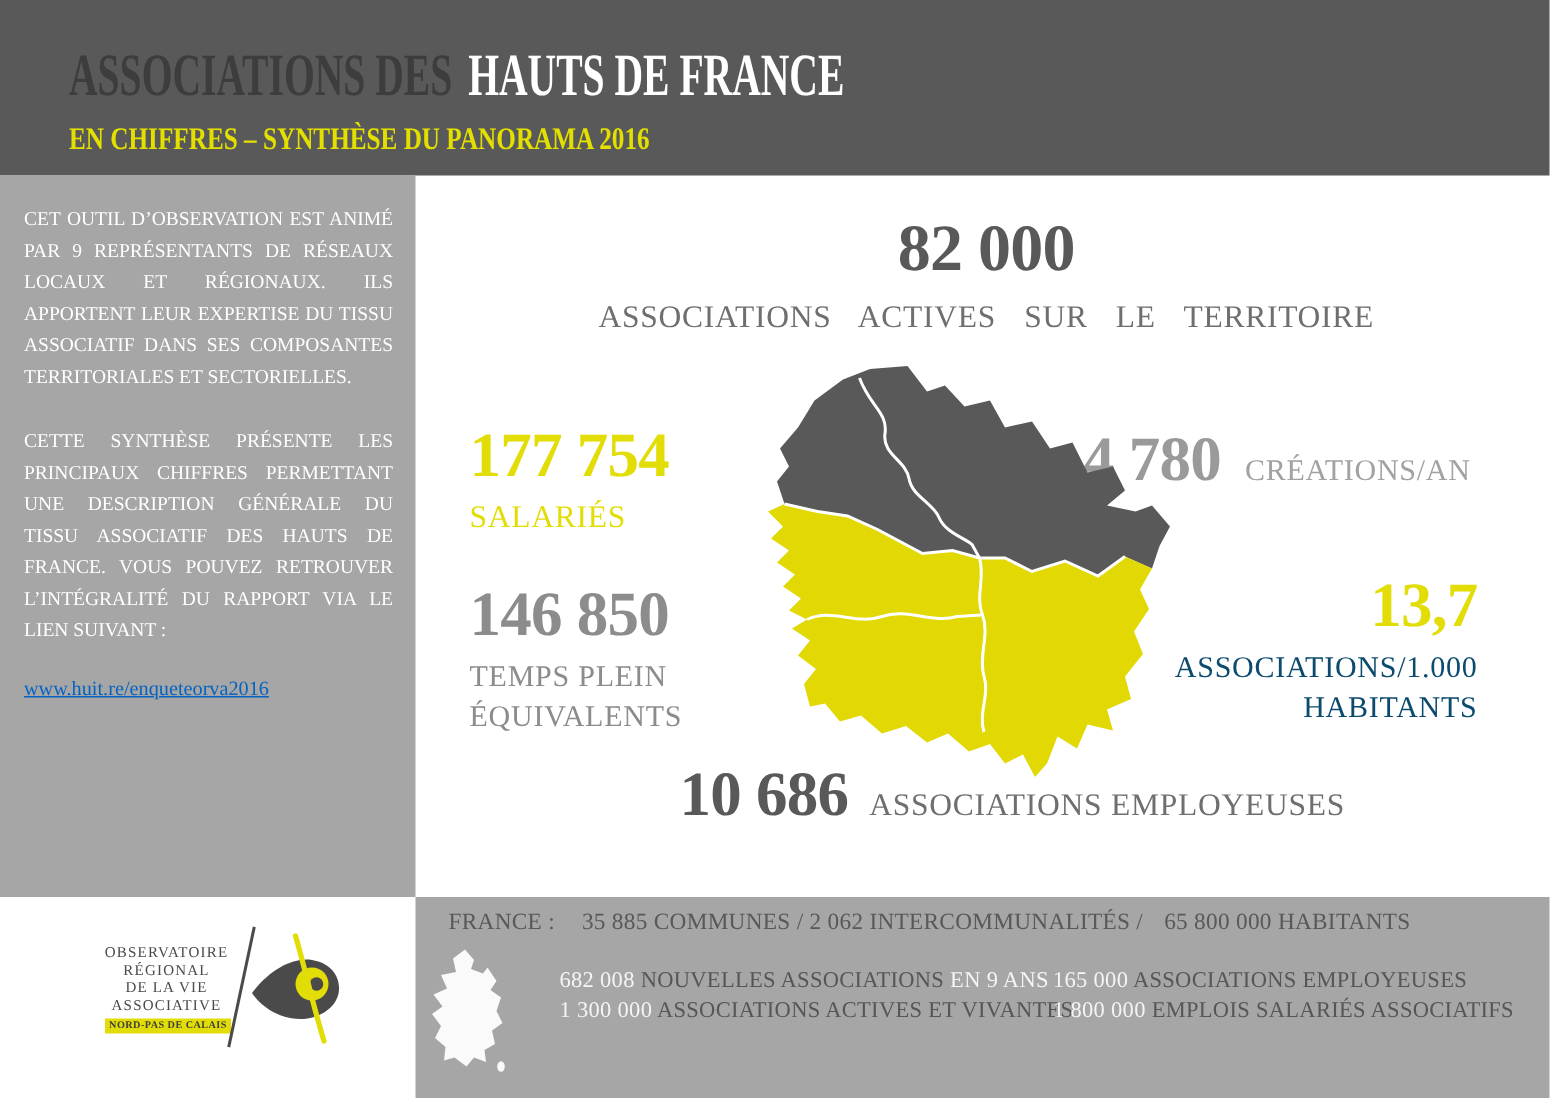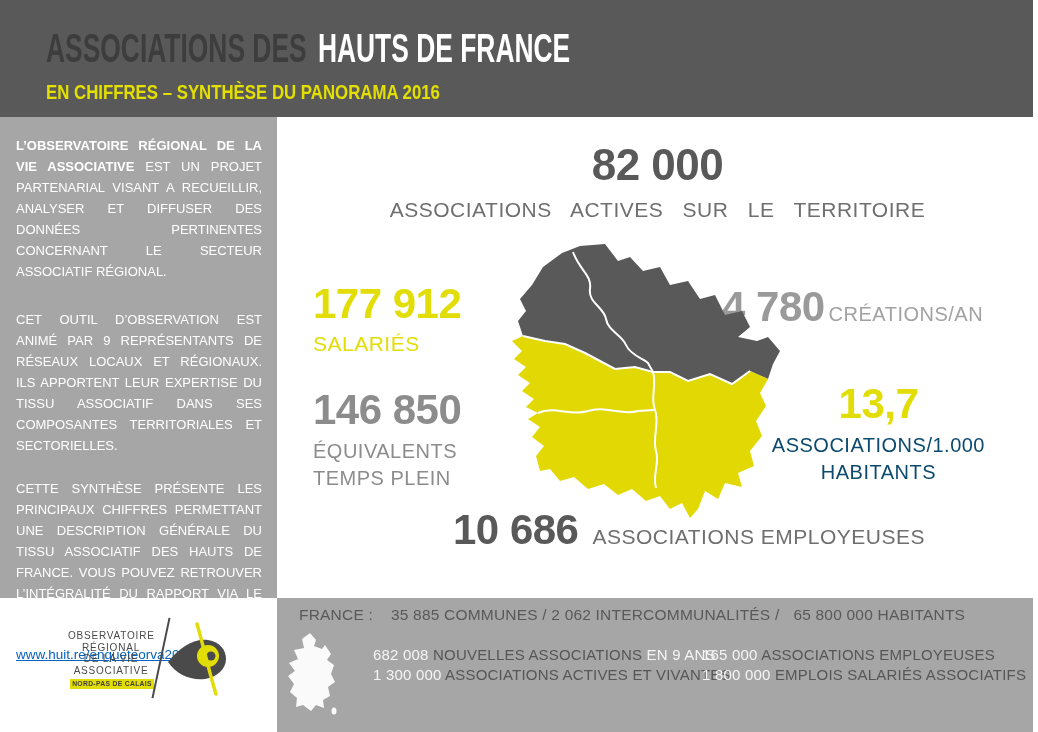--- a/index.html
+++ b/index.html
@@ -1,17 +1,17 @@
 <!DOCTYPE html>
 <html><head>
 <meta charset="utf-8">
 <style>
   html,body{margin:0;padding:0;background:#fff;}
   .page{position:relative;width:1033px;height:732px;background:#ffffff;overflow:hidden;
-        font-family:Liberation Sans, sans-serif;}
+        font-family:Liberation Serif, serif;}
 
   
   .header{position:absolute;left:0;top:0;width:1038px;height:117px;background:#595959;}
   .title{position:absolute;left:46px;top:26px;white-space:nowrap;font-size:40px;font-weight:bold;
          transform:scaleX(0.66);transform-origin:left top;}
   .title-gray{color:#3d3d3d;}
   .title-white{color:#ffffff;margin-left:6px;}
   .subtitle{position:absolute;left:46px;top:80px;white-space:nowrap;font-size:21px;font-weight:bold;
             color:#e3e000;transform:scaleX(0.8);transform-origin:left top;}
 
@@ -31,23 +31,23 @@
   #stat-salaries{position:absolute;left:313px;top:280px;}
   #stat-salaries .stat-value{font-size:42px;color:#e2dd06;}
   #stat-salaries .stat-label{font-size:21px;color:#e2dd06;margin-top:4px;letter-spacing:.5px;}
 
   #stat-etp{position:absolute;left:313px;top:386px;}
   #stat-etp .stat-value{font-size:42px;color:#8c8c8c;}
   #stat-etp .stat-label{font-size:20px;color:#8c8c8c;line-height:27px;margin-top:4px;letter-spacing:.5px;}
 
   #stat-creations{position:absolute;left:722px;top:283px;white-space:nowrap;}
   #stat-creations .stat-value{font-size:42px;color:#9a9a9a;}
-  #stat-creations .stat-label{font-size:20px;color:#a2a2a2;margin-left:4px;letter-spacing:.5px;}
-
-  #stat-density{position:absolute;right:48px;top:380px;text-align:center;}
+  #stat-creations .stat-label{font-size:20px;color:#a2a2a2;margin-left:16px;letter-spacing:.5px;}
+
+  #stat-density{position:absolute;right:48px;top:380px;text-align:right;}
   #stat-density .stat-value{font-size:42px;color:#e2dd06;}
   #stat-density .stat-label{font-size:20px;color:#0c4a6e;line-height:27px;margin-top:4px;letter-spacing:.5px;}
 
   #stat-employers{position:absolute;left:453px;top:506px;white-space:nowrap;}
   #stat-employers .stat-value{font-size:42px;color:#595959;}
   #stat-employers .stat-label{font-size:21px;color:#6f6f6f;margin-left:14px;letter-spacing:.5px;}
 
   .map-svg{position:absolute;left:510px;top:241px;}
 
   
@@ -81,41 +81,40 @@
 
   <div class="header">
     <div class="title">
       <span class="title-gray">ASSOCIATIONS DES</span>
       <span class="title-white">HAUTS DE FRANCE</span>
     </div>
     <div class="subtitle">EN CHIFFRES – SYNTHÈSE DU PANORAMA 2016</div>
   </div>
 
   <div class="sidebar">
-    <p><span class="lead">L’OBSERVATOIRE RÉGIONAL DE LA VIE ASSOCIATIVE</span><span> EST UN PROJET PARTENARIAL VISANT A RECUEILLIR, ANALYSER ET DIFFUSER DES DONNÉES PERTINENTES CONCERNANT LE SECTEUR ASSOCIATIF RÉGIONAL.</span></p>
     <p style="margin-bottom:22px;">CET OUTIL D’OBSERVATION EST ANIMÉ PAR 9 REPRÉSENTANTS DE RÉSEAUX LOCAUX ET RÉGIONAUX. ILS APPORTENT LEUR EXPERTISE DU TISSU ASSOCIATIF DANS SES COMPOSANTES TERRITORIALES ET SECTORIELLES.</p>
     <p style="margin-bottom:20px;">CETTE SYNTHÈSE PRÉSENTE LES PRINCIPAUX CHIFFRES PERMETTANT UNE DESCRIPTION GÉNÉRALE DU TISSU ASSOCIATIF DES HAUTS DE FRANCE. VOUS POUVEZ RETROUVER L’INTÉGRALITÉ DU RAPPORT VIA LE LIEN SUIVANT :</p>
     <a href="#" class="sidebar-link">www.huit.re/enqueteorva2016</a>
   </div>
 
   <div id="stat-active">
     <div class="stat-value">82 000</div>
     <div class="stat-label">ASSOCIATIONS ACTIVES SUR LE TERRITOIRE</div>
   </div>
 
   <div id="stat-salaries">
-    <div class="stat-value">177 912</div>
+    <div class="stat-value">177 754</div>
     <div class="stat-label">SALARIÉS</div>
   </div>
 
   <div id="stat-etp">
     <div class="stat-value">146 850</div>
     <div class="stat-label">
+      <div>TEMPS PLEIN</div>
       <div>ÉQUIVALENTS</div>
-      <div>TEMPS PLEIN</div>
     </div>
   </div>
 
   <div id="stat-creations">
     <span class="stat-value">4 780</span><span class="stat-label">CRÉATIONS/AN</span>
   </div>
 
   <div id="stat-density">
     <div class="stat-value">13,7</div>
     <div class="stat-label">

